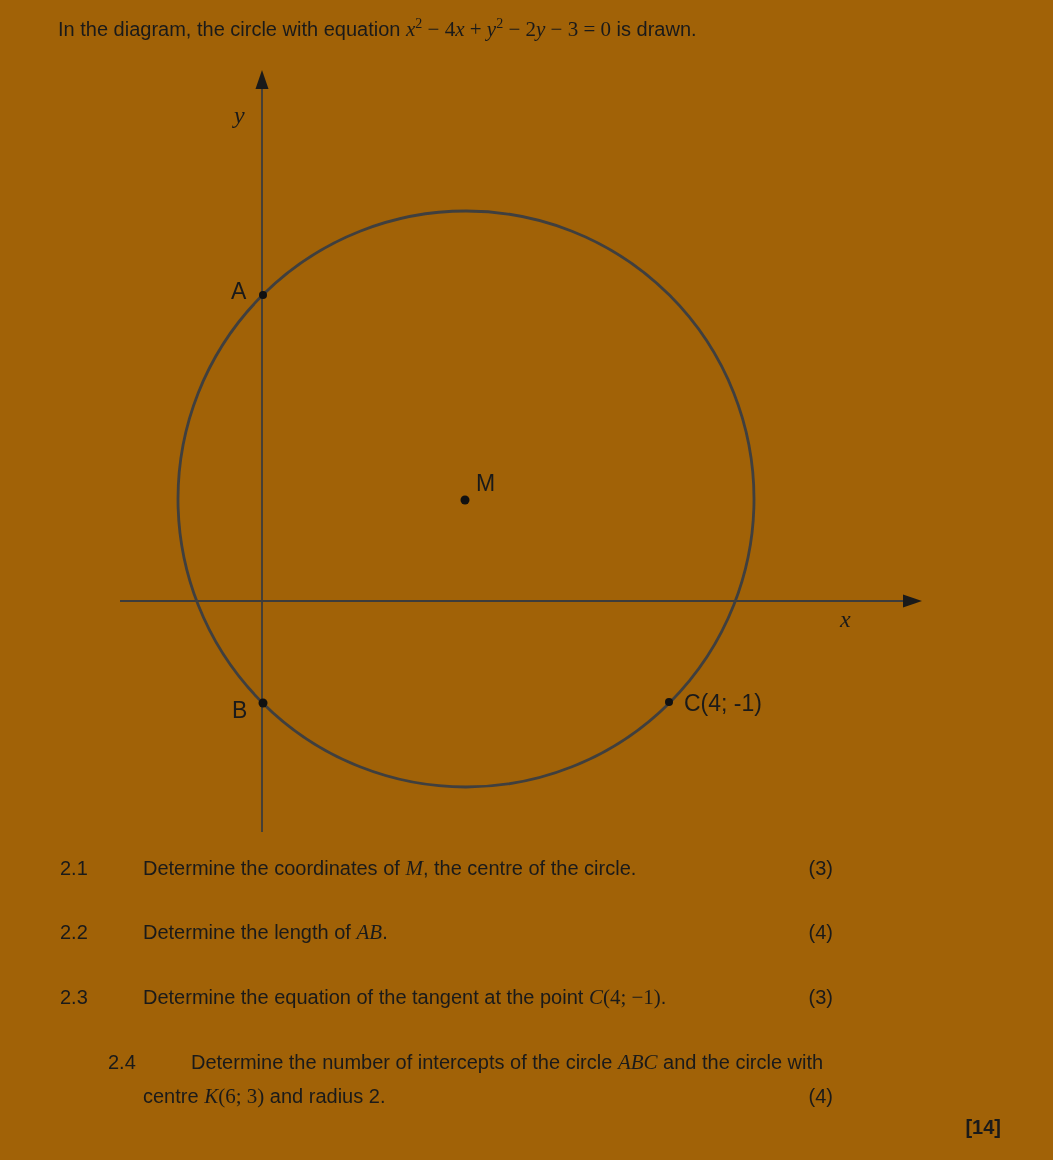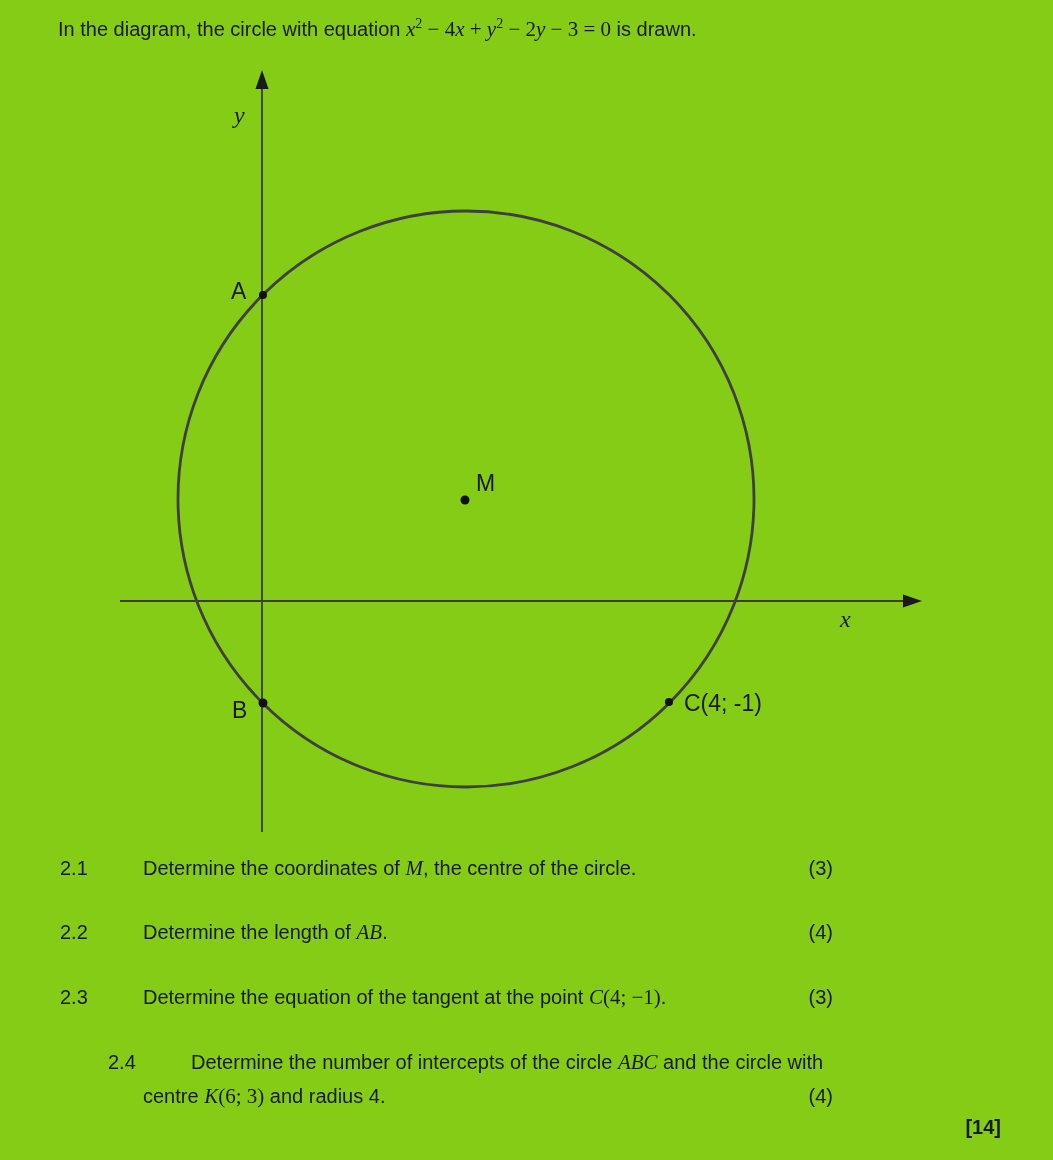--- a/index.html
+++ b/index.html
@@ -1,19 +1,19 @@
 <!DOCTYPE html>
 <html><head>
 <meta charset="utf-8">
 <style>
   html, body { margin:0; padding:0; background:#ffffff; }
   .page {
     position:relative;
     width:1053px; height:1160px;
-    background:#84cc16;
+    background:#a16207;
     font-family:"Liberation Sans", sans-serif;
     color:#1a1a1a;
     overflow:hidden;
   }
   .title {
     position:absolute; left:58px; top:16px;
     font-size:20px; line-height:26px; white-space:nowrap;
   }
   .mi {
     font-family:"Liberation Serif", serif;
@@ -89,19 +89,19 @@
     <span class="q-num">2.3</span>
     <span class="q-text"><span>Determine the equation of the tangent at the point </span><span class="mi">C</span><span class="mn">(4; −1)</span><span>.</span></span>
     <span class="q-mark">(3)</span>
   </div>
 
   <div class="q-line" style="top:1050px;margin-left:48px;">
     <span class="q-num">2.4</span>
     <span class="q-text"><span>Determine the number of intercepts of the circle </span><span class="mi">ABC</span><span> and the circle with</span></span>
   </div>
   <div class="q-line" style="top:1084px;">
-    <span class="q-text"><span>centre </span><span class="mi">K</span><span class="mn">(6; 3)</span><span> and radius 4.</span></span>
+    <span class="q-text"><span>centre </span><span class="mi">K</span><span class="mn">(6; 3)</span><span> and radius 2.</span></span>
     <span class="q-mark">(4)</span>
   </div>
 
   <div class="total">[14]</div>
 
 </div>
 
 </body></html>

